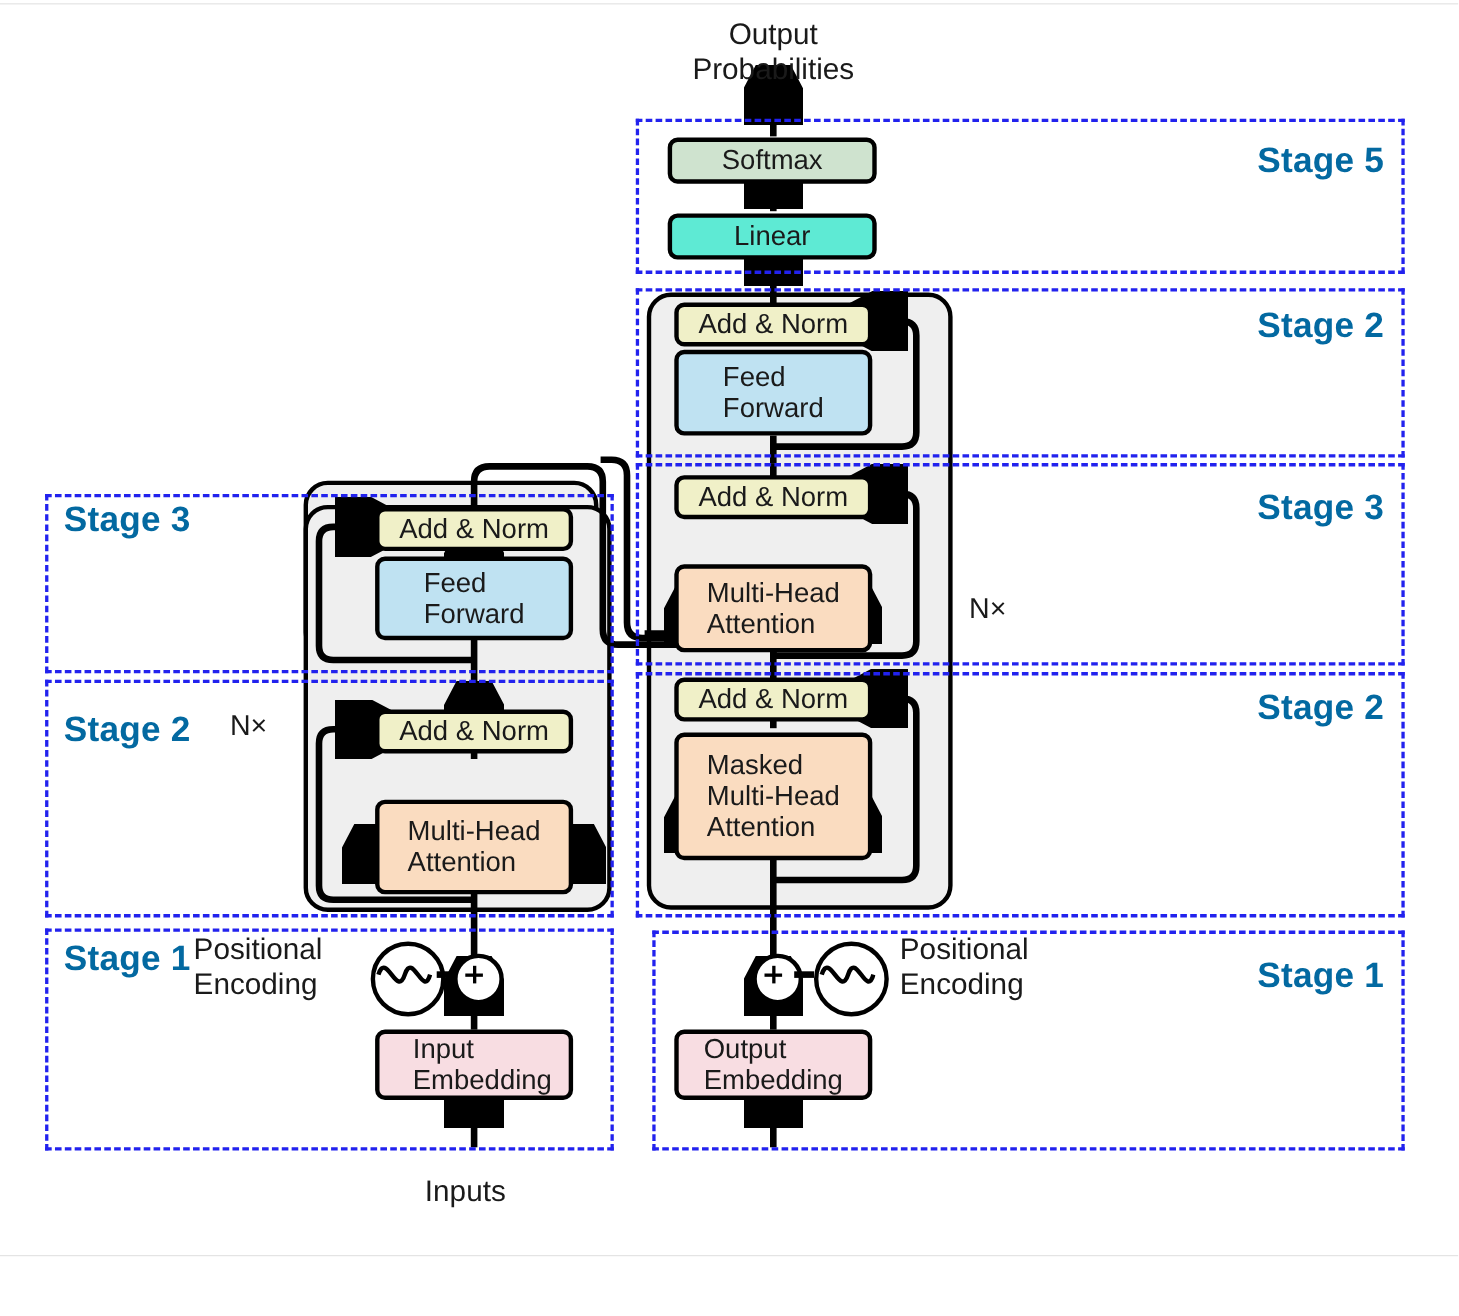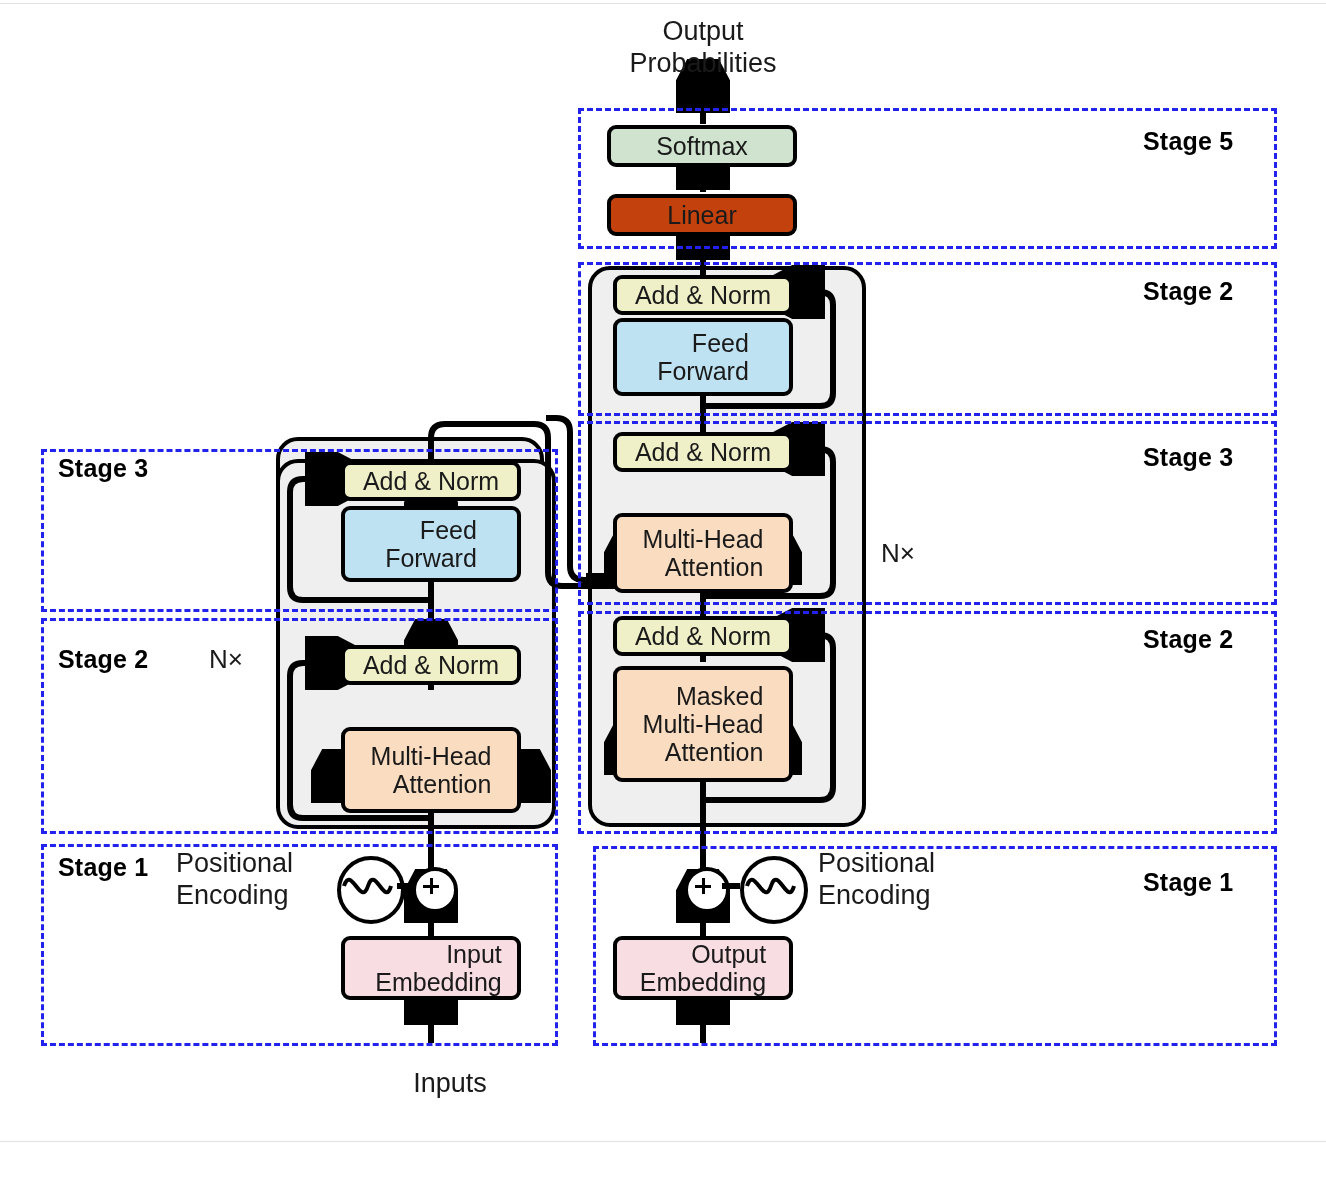--- a/index.html
+++ b/index.html
@@ -22,22 +22,22 @@
     position:absolute;
     border:3px dashed #2222ee;
     box-sizing:border-box;
     background:transparent;
     z-index:40;
     pointer-events:none;
   }
   .stage-label{
     position:absolute;
     font-weight:bold;
-    font-size:25px;
-    color:#000000;
+    font-size:32px;
+    color:#0369a1;
     letter-spacing:.2px;
     white-space:nowrap;
     z-index:41;
   }
 
   
   .hull{
     position:absolute;
     background:#efefef;
     border:4px solid #000000;
@@ -48,32 +48,32 @@
 
   
   .node{
     position:absolute;
     border:4px solid #000000;
     border-radius:9px;
     box-sizing:border-box;
     display:flex;
     align-items:center;
     justify-content:center;
-    text-align:right;
+    text-align:left;
     font-size:25px;
     line-height:1.12;
     color:#1a1a1a;
     z-index:20;
     white-space:pre-line;
   }
   .n-addnorm{background:#f0f0c8;}
   .n-ff{background:#bfe2f2;}
   .n-attn{background:#fadcc0;margin-top:37px;}
   .n-embed{background:#f8dde2;}
-  .n-linear{background:#c2410c;}
+  .n-linear{background:#5eead4;}
   .n-softmax{background:#cfe3cf;}
 
   
   .dtext{
     position:absolute;
     font-size:27px;
     color:#1a1a1a;
     line-height:1.18;
     text-align:center;
     white-space:pre-line;
@@ -277,19 +277,19 @@
   </svg>
 
   <div class="dtext" style="left:603px;top:16px;width:200px;">Output
 Probabilities</div>
 
   <div class="dtext" style="left:176px;top:848px;width:160px;text-align:left;">Positional
 Encoding</div>
   <div class="dtext" style="left:818px;top:848px;width:190px;text-align:left;">Positional
 Encoding</div>
 
-  <div class="dtext" style="left:370px;top:1068px;width:160px;">Inputs</div>
+  <div class="dtext" style="left:343px;top:1068px;width:160px;">Inputs</div>
 
   <div class="nx" style="left:209px;top:644px;">N×</div>
   <div class="nx" style="left:881px;top:538px;">N×</div>
 
 
 </div>
 
 </body></html>

